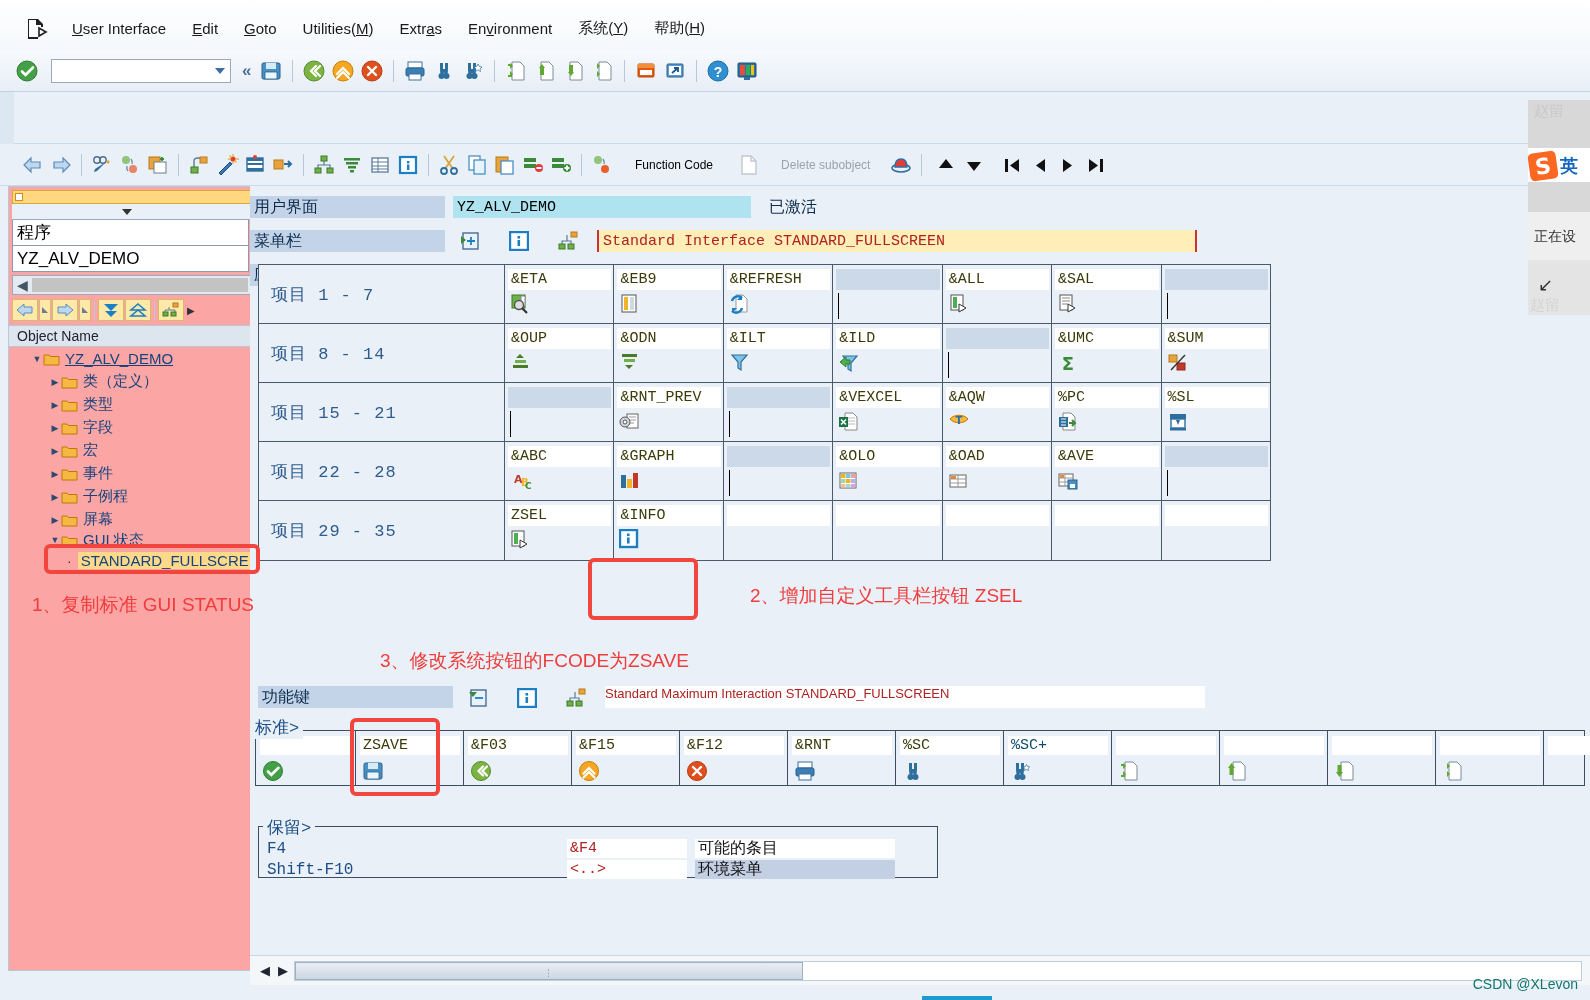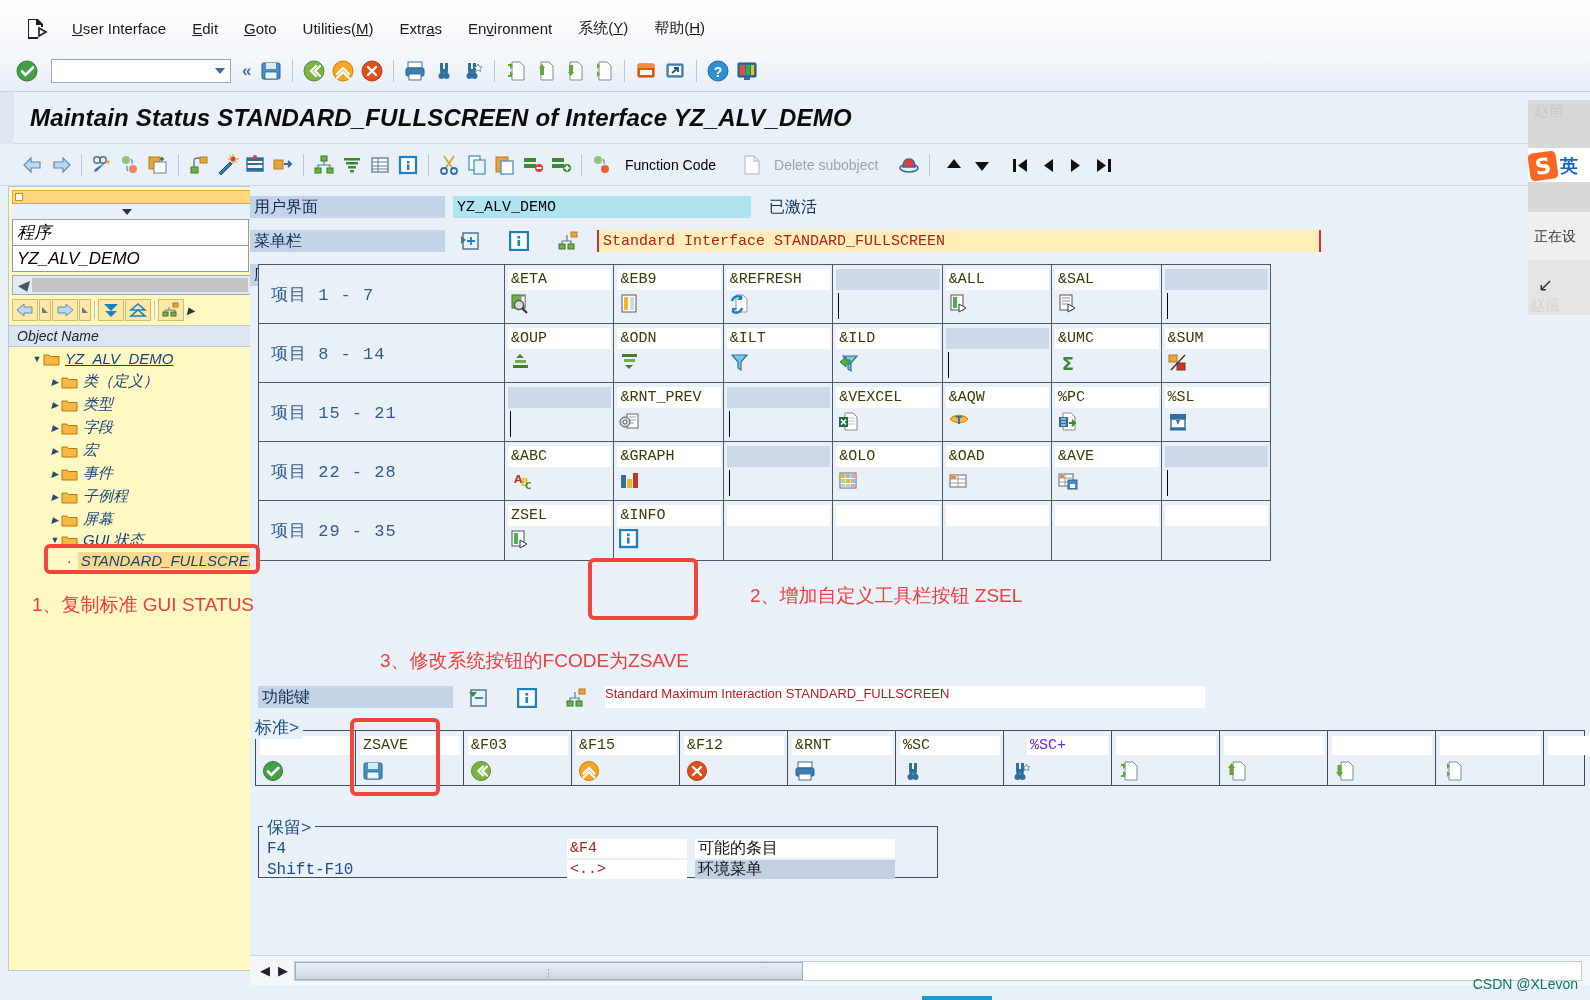--- a/index.html
+++ b/index.html
@@ -64,27 +64,27 @@
     margin:0 0 0 16px;font-size:24px;font-style:italic;font-weight:bold;
     letter-spacing:.2px;color:#0b0b0b;font-family:"Liberation Sans",sans-serif;
   }
 
   
   .apptb{
     position:absolute;left:0;top:144px;width:1590px;height:42px;
     background:#eaf0f7;border-bottom:1px solid #ccd9e6;
     display:flex;align-items:center;padding-left:20px;gap:2px;
   }
-  .apptb .lbl{font-size:14px;margin:0 6px 0 8px;white-space:nowrap;}
+  .apptb .lbl{font-size:12px;margin:0 6px 0 18px;white-space:nowrap;}
   .apptb .lbl.dim{color:#9aa4ae;}
 
   
   .left{
     position:absolute;left:8px;top:186px;width:264px;height:785px;
-    background:#fef9c3;border:1px solid #b9c8d8;font-style:italic;
+    background:#fca5a5;border:1px solid #b9c8d8;
   }
   .ltop{
     height:14px;background:#ffd77e;border:1px solid #d9a93a;margin:3px 3px 0 3px;
     position:relative;
   }
   .ltop .sq{position:absolute;left:2px;top:2px;width:8px;height:8px;background:#fff;border:1px solid #cf8b20;}
   .lddl{height:16px;margin:0 3px;background:#eaf0f7;position:relative;border-bottom:1px solid #9aa9bb;}
   .lddl .arrow{position:absolute;left:110px;top:5px;width:0;height:0;
     border-left:5px solid transparent;border-right:5px solid transparent;border-top:6px solid #333;}
   .lfield{
@@ -121,21 +121,21 @@
   .flabel{
     width:195px;height:22px;background:#c3d4e8;color:#0d2b4e;font-size:16px;
     font-family:"DejaVu Sans",sans-serif;display:flex;align-items:center;padding-left:4px;flex:none;
   }
   .fmono{font-family:"Liberation Mono",monospace;font-size:15px;}
   .val-cyan{background:#aee3ef;height:22px;width:298px;padding-left:4px;display:flex;align-items:center;}
   .act{margin-left:18px;font-size:16px;font-family:"DejaVu Sans",sans-serif;color:#0d2b4e;}
   .ficons{display:flex;align-items:center;gap:28px;margin-left:14px;margin-right:18px;}
   .ficons svg{display:block;}
   .valyellow{
-    height:22px;width:724px;background:#ffeeb8;border-left:2px solid #cf3030;border-right:2px solid #cf3030;
+    height:22px;width:600px;background:#ffeeb8;border-left:2px solid #cf3030;border-right:2px solid #cf3030;
     color:#b02020;font-family:"Liberation Mono",monospace;font-size:15px;display:flex;align-items:center;padding-left:4px;
     position:relative;
   }
   .valwhite{
     height:22px;width:600px;background:#ffffff;color:#b02020;
     font-family:"Liberation Mono",monospace;font-size:15px;display:flex;align-items:center;padding-left:4px;
   }
   .greenbox{width:16px;height:18px;background:#00b000;border:1px solid #087a08;margin-left:10px;}
 
   
@@ -172,21 +172,21 @@
     margin-top:14px;margin-left:0;border:1px solid #3e4e5e;display:flex;height:56px;background:#eaf0f7;
   }
   .fkcell{
     width:108px;flex:none;border-right:1px solid #3e4e5e;padding:5px 3px 0 4px;position:relative;
   }
   .fkcell:last-child{border-right:none;}
   .fkin{
     height:19px;background:#fff;font-family:"Liberation Mono",monospace;font-size:15px;
     display:flex;align-items:center;padding-left:3px;color:#3b3b0a;
   }
-  .fkin.red{color:#6d28d9;margin-left:19px;}
+  .fkin.red{color:#0c4a6e;}
   .fkin.blank{background:#fff;}
   .fkico{height:26px;display:flex;align-items:flex-start;padding-top:4px;padding-left:1px;}
 
   
   .grpbox{position:absolute;border:1px solid #3e4e5e;}
   .grplbl{
     position:absolute;top:-11px;left:4px;background:#eaf0f7;padding:0 4px;
     color:#1d4f86;font-size:17px;font-family:"Liberation Mono",monospace;white-space:nowrap;
   }
   .kvrow{display:flex;align-items:center;height:21px;padding-left:8px;}
@@ -373,21 +373,20 @@
           <rect x="6" y="7" width="5" height="10" fill="#e74c3c"></rect>
           <rect x="12" y="7" width="4" height="10" fill="#27ae60"></rect>
           <rect x="17" y="7" width="3" height="10" fill="#f1c40f"></rect>
           <rect x="10" y="19" width="6" height="3" fill="#2f6f9e"></rect>
         </svg>
     </span>
   </div>
 
   <div class="titleband">
     <div class="bar"></div>
-    <h1>Maintain Status STANDARD_FULLSCREEN of Interface YZ_ALV_DEMO</h1>
   </div>
 
   <div class="apptb">
     <span class="tbico">
       <svg width="26" height="26" viewBox="0 0 26 26">
           <path d="M11 6L4 13l7 7v-4h9V10h-9z" fill="#bdd7ee" stroke="#5b8db8" stroke-width="1.2"></path>
         </svg>
     </span>
     <span class="tbico">
       <svg width="26" height="26" viewBox="0 0 26 26">

